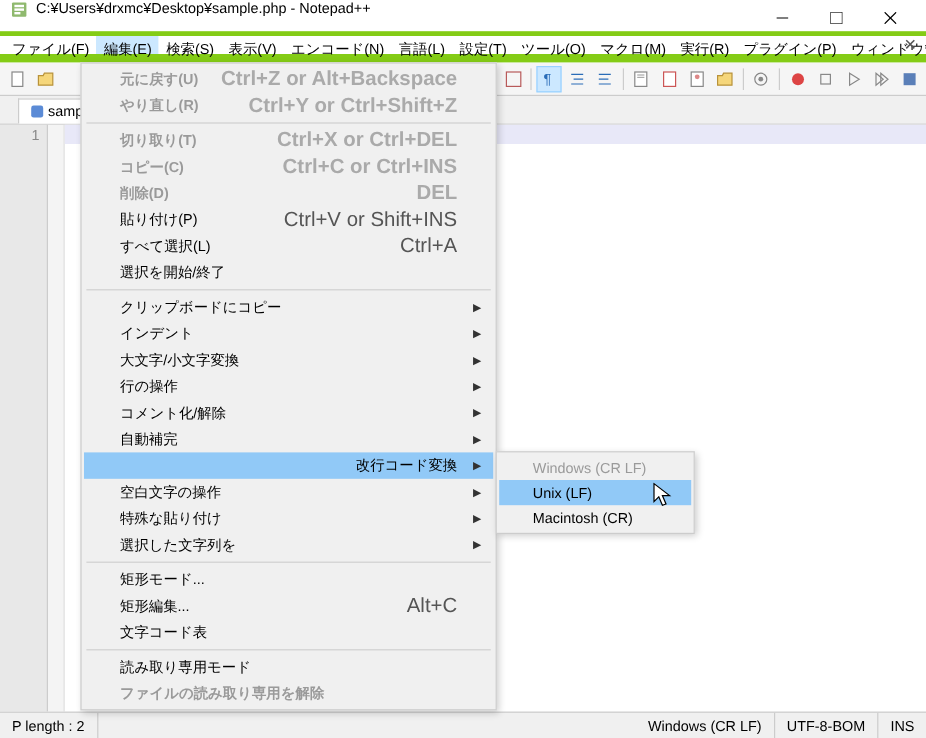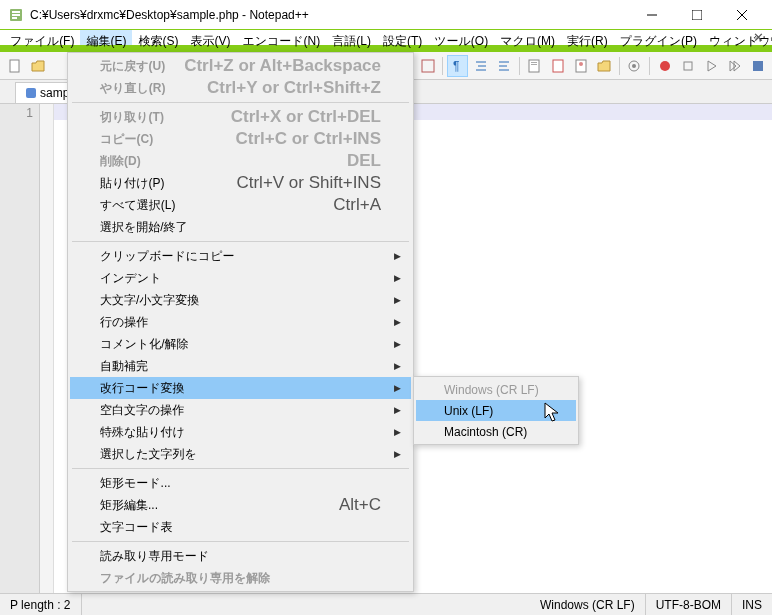--- a/index.html
+++ b/index.html
@@ -1,17 +1,17 @@
 <!DOCTYPE html>
 <html><head>
 <meta charset="utf-8">
 <style>
 * { margin: 0; padding: 0; box-sizing: border-box; font-family: "Yu Gothic UI", "Meiryo", sans-serif; font-size: 12px; }
 body { background: #fff; width: 772px; height: 615px; overflow: hidden; position: relative; }
-.titlebar { background: #fff; height: 30px; display: flex; align-items: center; padding: 0 8px; border-bottom: 1px solid #84cc16; }
+.titlebar { background: #fff; height: 30px; display: flex; align-items: flex-start; padding: 0 8px; border-bottom: 4px solid #84cc16; }
 .titlebar-icon { width: 16px; height: 16px; margin-right: 6px; display: inline-flex; align-items: center; justify-content: center; }
 .titlebar-title { flex: 1; color: #000; }
 .win-controls { display: flex; height: 30px; }
 .win-btn { width: 45px; height: 30px; display: flex; align-items: center; justify-content: center; color: #000; }
 .win-btn.close { color: #000; }
 .win-btn svg { width: 10px; height: 10px; }
 .menubar { display: flex; height: 22px; background: #fff; padding: 0 4px; border-bottom: 7px solid #84cc16; position: relative; }
 .menubar-item { padding: 3px 6px; cursor: default; white-space: nowrap; }
 .menubar-item.active { background: #cce8ff; }
 .menu-close-x { position: absolute; right: 8px; font-size: 13px; color: #555; }
@@ -26,21 +26,21 @@
 .gutter { width: 40px; background: #e8e8e8; border-right: 1px solid #ccc; text-align: right; padding: 2px 6px 0 0; color: #888; font-family: Consolas, monospace; font-size: 12px; }
 .fold { width: 14px; background: #f4f4f4; border-right: 1px solid #ddd; }
 .code { flex: 1; background: #fff; }
 .code-line { height: 16px; background: #e8e8f8; }
 .statusbar { position: absolute; bottom: 0; left: 0; right: 0; height: 22px; background: #f0f0f0; border-top: 1px solid #ccc; display: flex; align-items: center; font-size: 11px; }
 .status-seg { padding: 0 10px; border-right: 1px solid #ccc; height: 100%; display: flex; align-items: center; }
 .status-spacer { flex: 1; }
 .dropdown { position: absolute; top: 52px; left: 67px; width: 347px; background: #f0f0f0; border: 1px solid #ccc; box-shadow: 2px 2px 6px rgba(0,0,0,0.2); z-index: 10; padding: 2px; }
 .ditem { display: flex; align-items: center; height: 22px; padding: 0 30px 0 30px; position: relative; cursor: default; }
 .ditem.disabled { color: #9a9a9a; font-weight: bold; }
-.ditem.highlight { background: #91c9f7; }
+.ditem.highlight { background: #91c9f7; text-align: right; }
 .ditem-label { flex: 1; }
 .ditem-shortcut { color: #555; font-size: 17px; }
 .ditem.disabled .ditem-shortcut { color: #aaa; }
 .ditem-arrow { position: absolute; right: 10px; font-size: 9px; color: #333; }
 .dsep { height: 1px; background: #d0d0d0; margin: 3px 2px; }
 .submenu { position: absolute; top: 376px; left: 413px; width: 166px; background: #f0f0f0; border: 1px solid #ccc; box-shadow: 2px 2px 6px rgba(0,0,0,0.2); z-index: 11; padding: 2px; }
 .sitem { display: flex; align-items: center; height: 21px; padding: 0 10px 0 28px; cursor: default; }
 .sitem.highlight { background: #91c9f7; }
 .sitem.disabled { color: #9a9a9a; }
 .cursor-icon { position: absolute; top: 402px; left: 544px; z-index: 12; pointer-events: none; }

